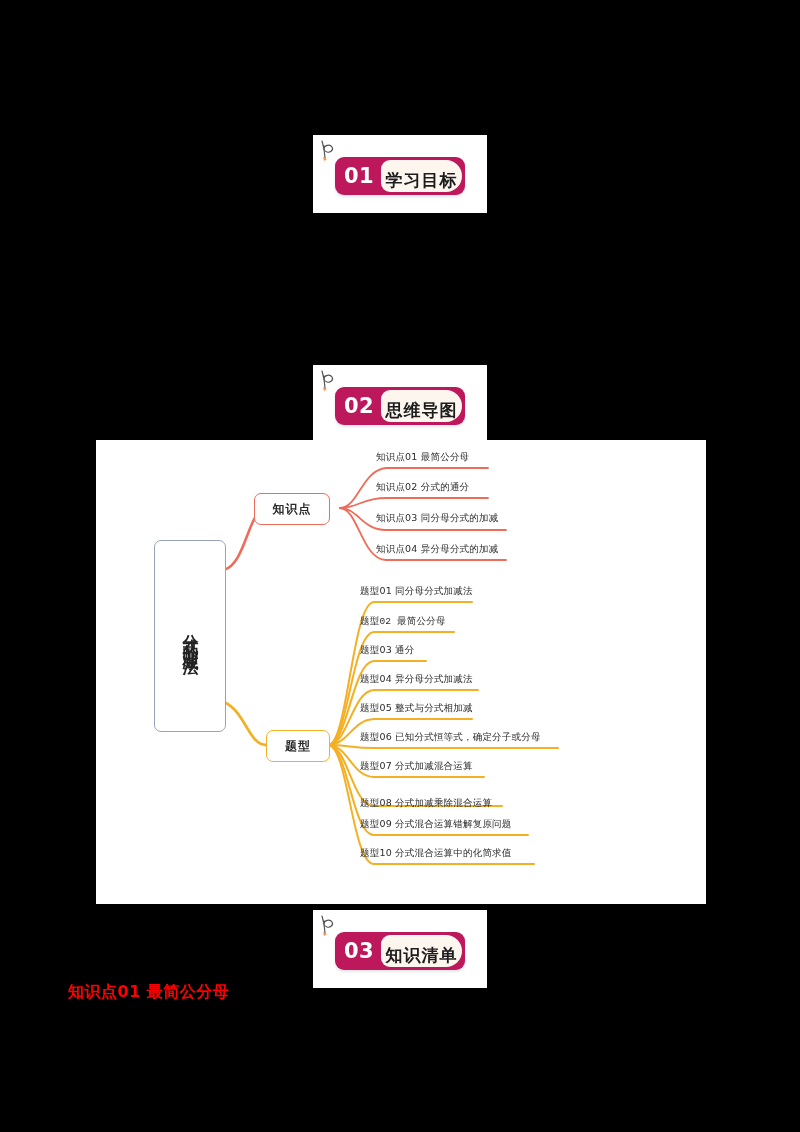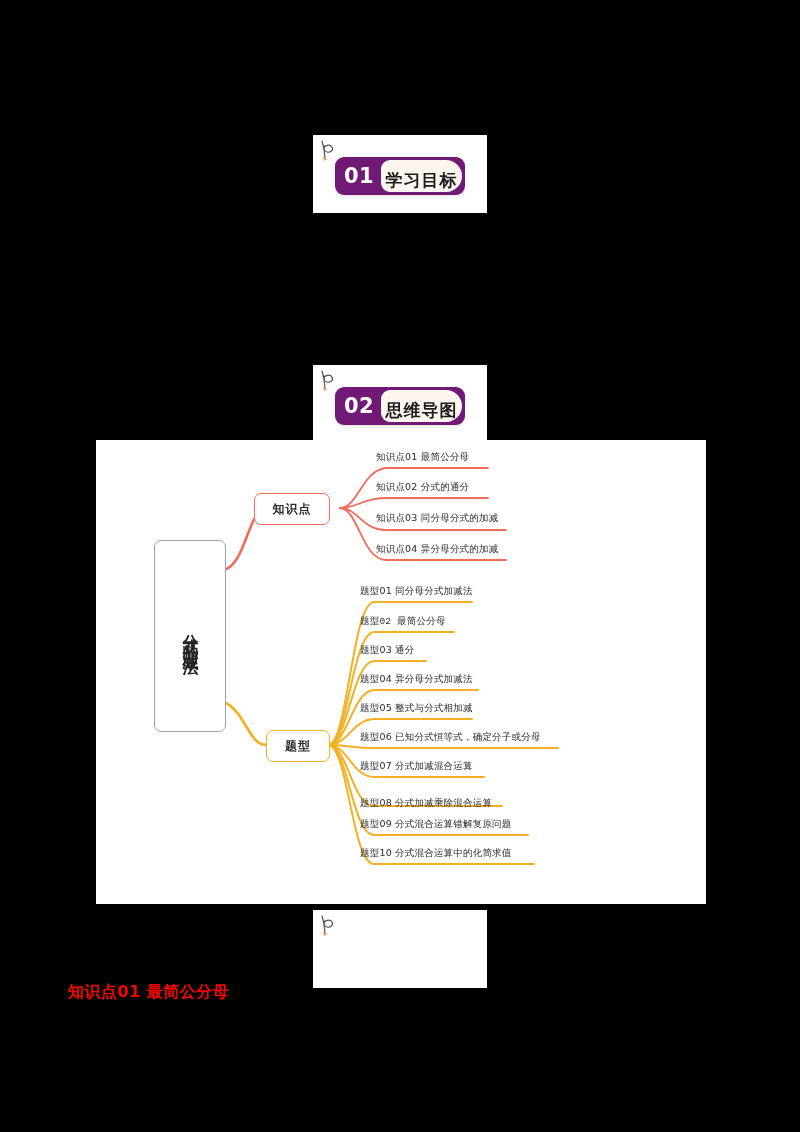--- a/index.html
+++ b/index.html
@@ -27,21 +27,21 @@
   #hdr2-panel { top: 365px; }
   #hdr3-panel { top: 910px; }
 
   .hdr-badge {
     position: absolute;
     left: 22px;
     top: 22px;
     height: 38px;
     width: 130px;
     border-radius: 9px;
-    background: #701a75;
+    background: #be185d;
     display: flex;
     align-items: center;
     box-shadow: 0 2px 3px rgba(0,0,0,0.10);
   }
   .hdr-num {
     color: #ffffff;
     font-size: 21px;
     font-weight: bold;
     font-family: "DejaVu Sans", sans-serif;
     letter-spacing: 0.5px;
@@ -239,15 +239,21 @@
   <div class="leaf" style="left:264px; top:378px;">题型09  分式混合运算错解复原问题</div>
   <div class="leaf" style="left:264px; top:407px;">题型10  分式混合运算中的化简求值</div>
 </div>
 
 <div class="panel hdr-panel" id="hdr3-panel">
   <svg class="hdr-curl" viewBox="0 0 30 28">
     <path d="M4 4 L6 12 M6 12 C6 8, 12 7, 14 10 C16 13, 12 16, 9 15 C6 14, 5 11, 6 9" stroke="#555" stroke-width="1.2" fill="none" stroke-linecap="round"></path>
     <path d="M6 12 L7 21" stroke="#555" stroke-width="1.2" fill="none" stroke-linecap="round"></path>
     <path d="M5 20 L9 22 L6 24 Z" fill="#f6914d"></path>
   </svg>
+  <div class="hdr-badge">
+    <span class="hdr-num">03</span>
+    <span class="hdr-pill">
+      <span class="hdr-title">知识清单</span>
+    </span>
+  </div>
 </div>
 
 <div id="red-heading">知识点01 最简公分母</div>
 
 </body></html>

